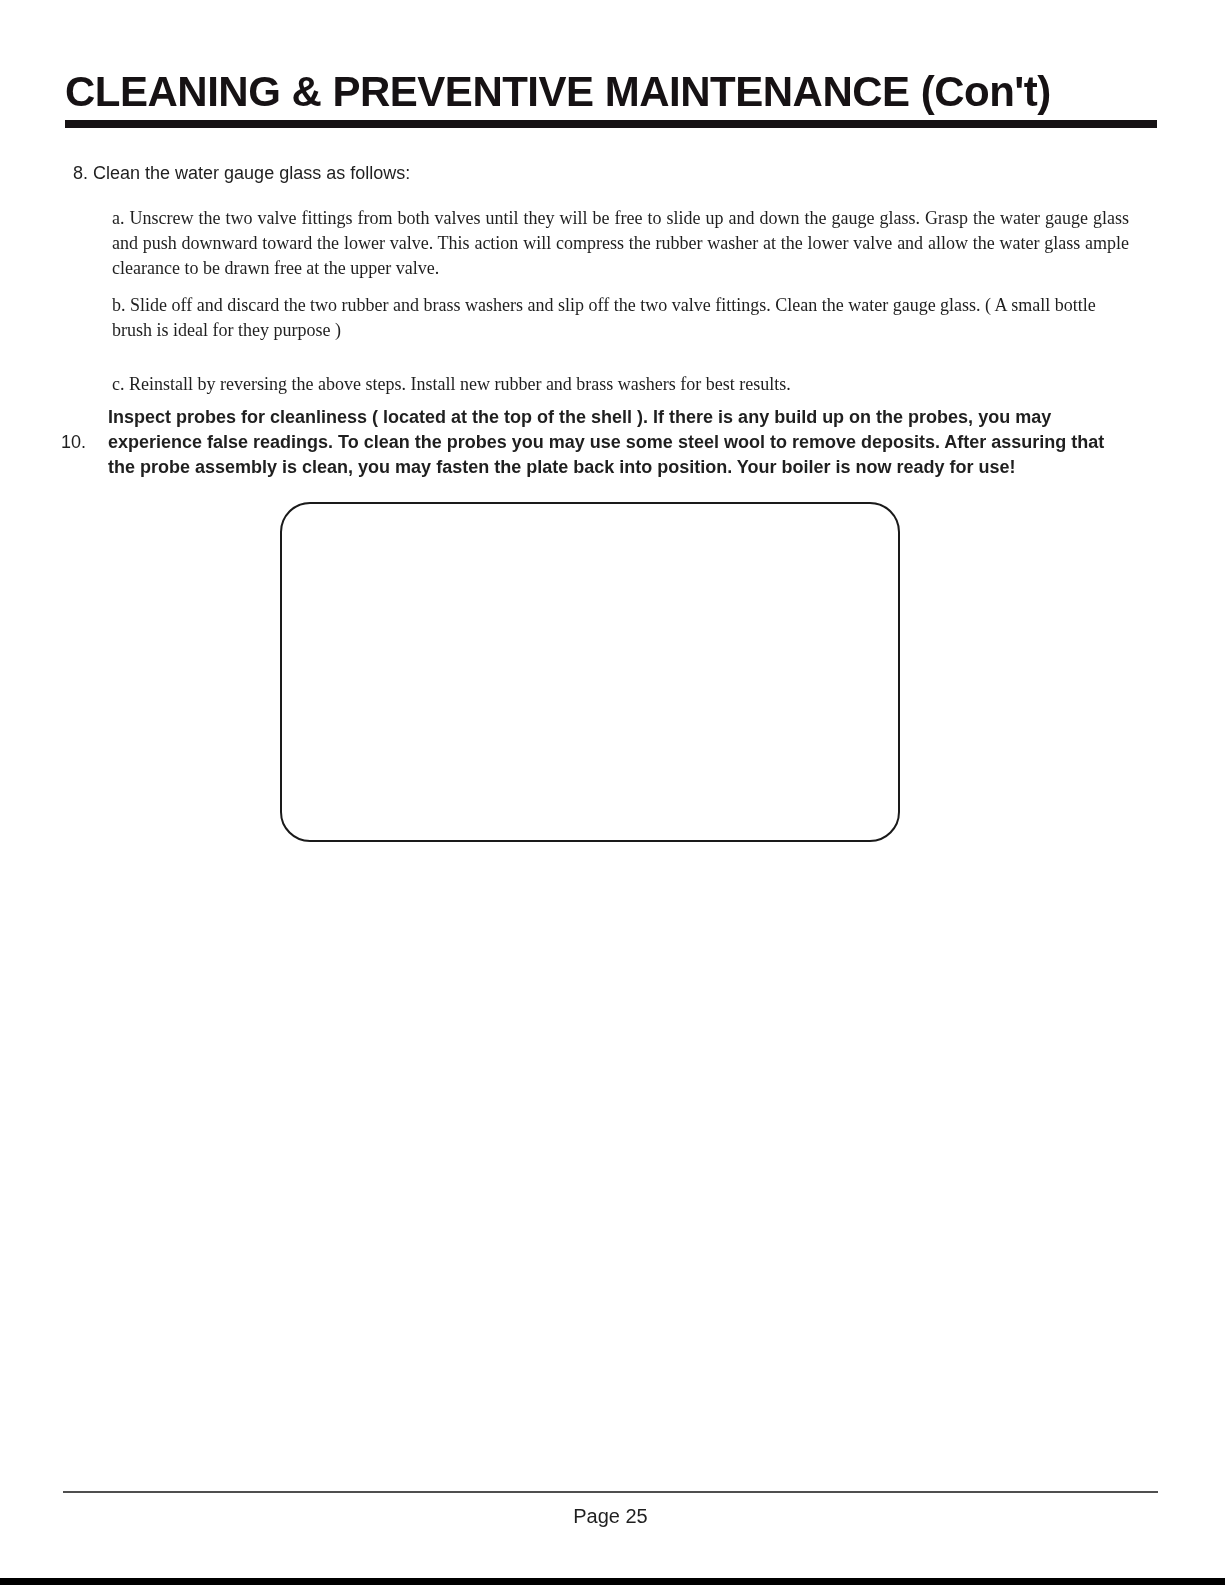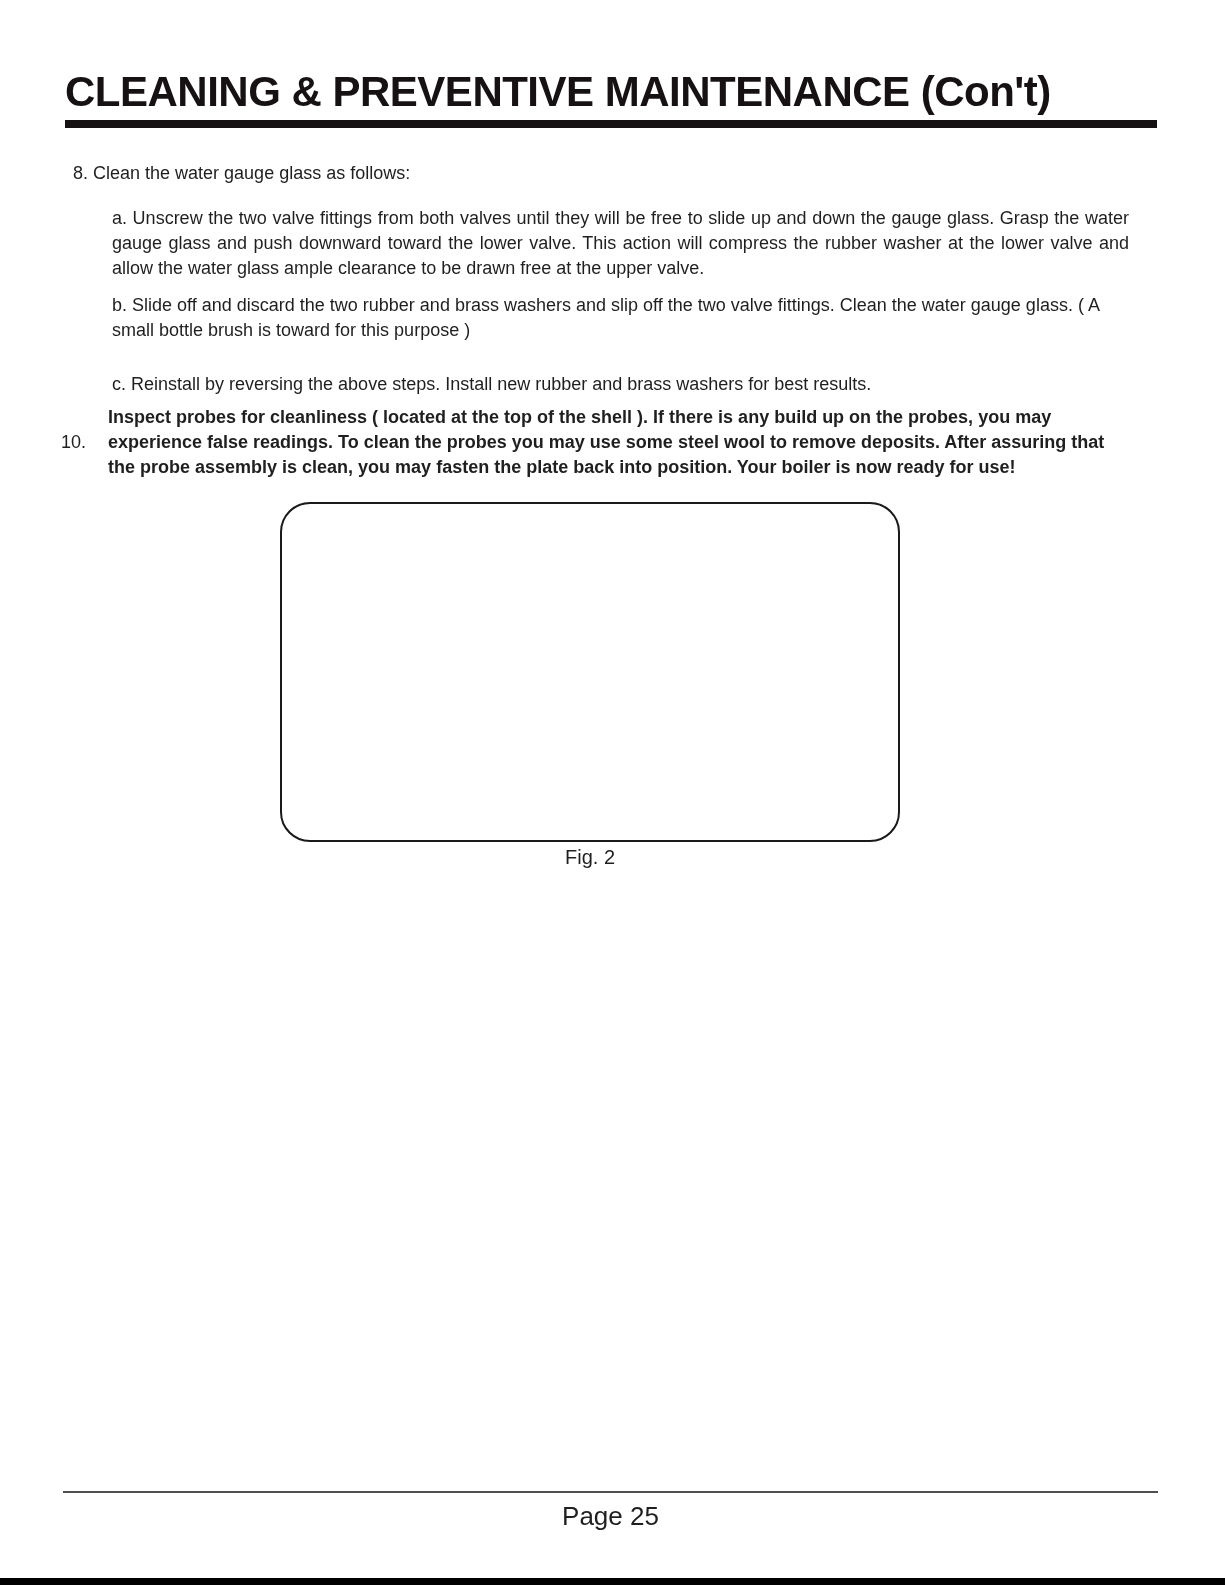--- a/index.html
+++ b/index.html
@@ -45,20 +45,21 @@
     color: #1f1f1f;
   }
   .item9 {
     left: 73px;
     top: 161px;
     width: 1060px;
   }
   .sub {
     left: 112px;
     width: 1017px;
+    font-family: Liberation Serif, serif;
   }
   .sub-a {
     top: 206px;
     text-align: justify;
     text-justify: inter-word;
   }
   .sub-b { top: 293px; }
   .sub-c { top: 372px; }
   .item10 {
     left: 61px;
@@ -101,21 +102,21 @@
     width: 1095px;
     height: 0;
     border-top: 2px solid #4f4f4f;
   }
   .footer-page {
     position: absolute;
     left: 63px;
     top: 1503px;
     width: 1095px;
     text-align: center;
-    font-size: 26px;
+    font-size: 20px;
     line-height: 26px;
     color: #1f1f1f;
   }
   .bottom-bar {
     position: absolute;
     left: 0;
     top: 1578px;
     width: 1225px;
     height: 7px;
     background: #000000;
@@ -127,32 +128,31 @@
 <div class="page">
 
   <h1 class="title">CLEANING &amp; PREVENTIVE MAINTENANCE (Con't)</h1>
 
   <div class="title-rule"></div>
 
   <p class="body-text item9">8. Clean the water gauge glass as follows:</p>
 
   <p class="body-text sub sub-a">a. Unscrew the two valve fittings from both valves until they will be free to slide up and down the gauge glass. Grasp the water gauge glass and push downward toward the lower valve. This action will compress the rubber washer at the lower valve and allow the water glass ample clearance to be drawn free at the upper valve.</p>
 
-  <p class="body-text sub sub-b">b. Slide off and discard the two rubber and brass washers and slip off the two valve fittings. Clean the water gauge glass. ( A small bottle brush is toward for this purpose )</p>
+  <p class="body-text sub sub-b">b. Slide off and discard the two rubber and brass washers and slip off the two valve fittings. Clean the water gauge glass. ( A small bottle brush is ideal for they purpose )</p>
 
   <p class="body-text sub sub-c">c. Reinstall by reversing the above steps. Install new rubber and brass washers for best results.</p>
 
   <div class="body-text item10">
     <span class="num">10.</span>
     <span class="txt">Inspect probes for cleanliness ( located at the top of the shell ). If there is any build up on the probes, you may experience false readings. To clean the probes you may use some steel wool to remove deposits. After assuring that the probe assembly is clean, you may fasten the plate back into position. Your boiler is now ready for use!</span>
   </div>
 
   <div class="figure-box"></div>
 
-  <div class="figure-caption">Fig. 2</div>
 
   <div class="footer-rule"></div>
 
   <div class="footer-page">Page 25</div>
 
   <div class="bottom-bar"></div>
 
 </div>
 
 </body></html>

